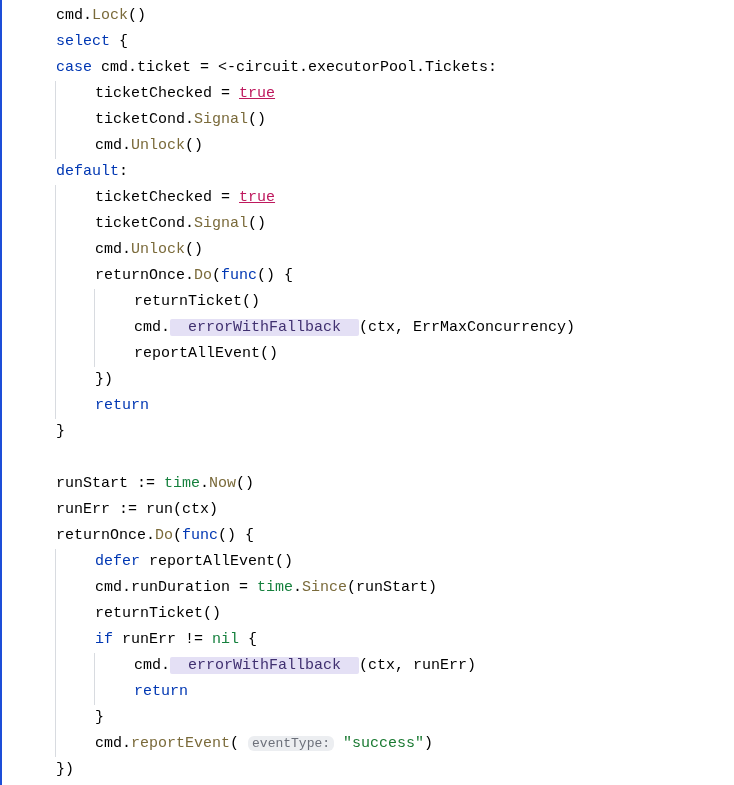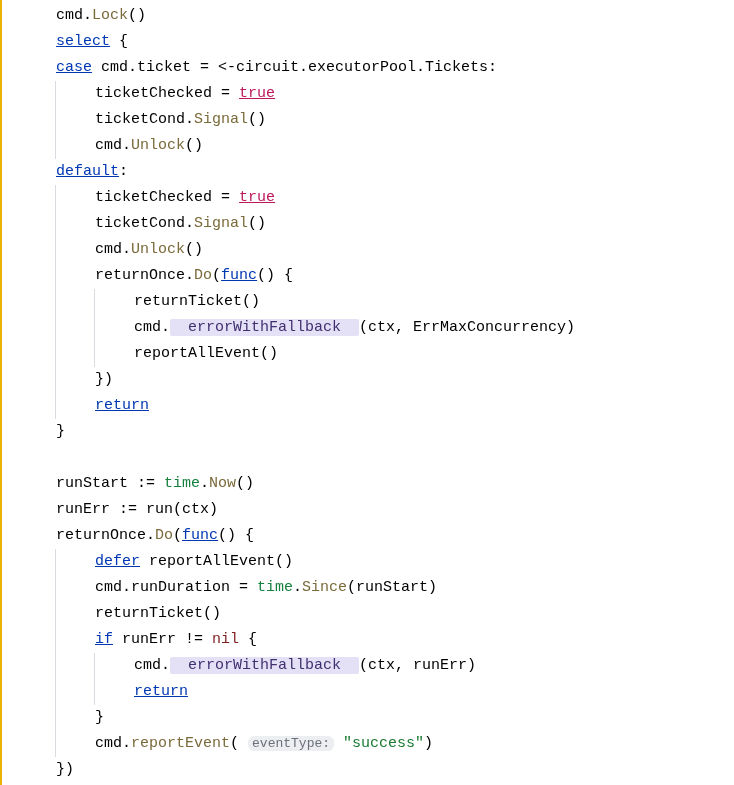--- a/index.html
+++ b/index.html
@@ -8,33 +8,33 @@
     background: #ffffff;
     font-family: "SF Mono", "Monaco", "Menlo", "Consolas", "Liberation Mono", monospace;
     font-size: 15px;
     line-height: 26px;
     color: #000000;
   }
   .viewport {
     width: 734px;
     height: 785px;
     box-sizing: border-box;
-    border-left: 2px solid #eab308;
+    border-left: 2px solid #1d4ed8;
     padding-left: 14px;
     padding-top: 3px;
     overflow: hidden;
   }
   .code {
     white-space: pre;
   }
   .ln { display: block; }
   
-  .tok-kw      { color: #0037b3; text-decoration: underline; }            
+  .tok-kw      { color: #0037b3; }            
   .tok-bool    { color: #be185d; text-decoration: underline; }            
-  .tok-nil     { color: #7f1d1d; }
+  .tok-nil     { color: #15803d; }
   .tok-method  { color: #7a6a3a; }            
   .tok-pkg     { color: #15803d; }            
   .tok-hl      { background: #e4e0f5; color: #403070; padding: 0 18px; border-radius: 2px; } 
   .tok-str     { color: #1a7a32; }            
   .tok-hint    { background: #eceef1; color: #6c707a; padding: 0 4px; border-radius: 6px; font-size: 13px; } 
   .tok-plain   { color: #000000; }
 
   
   .ind {
     display: inline-block;

